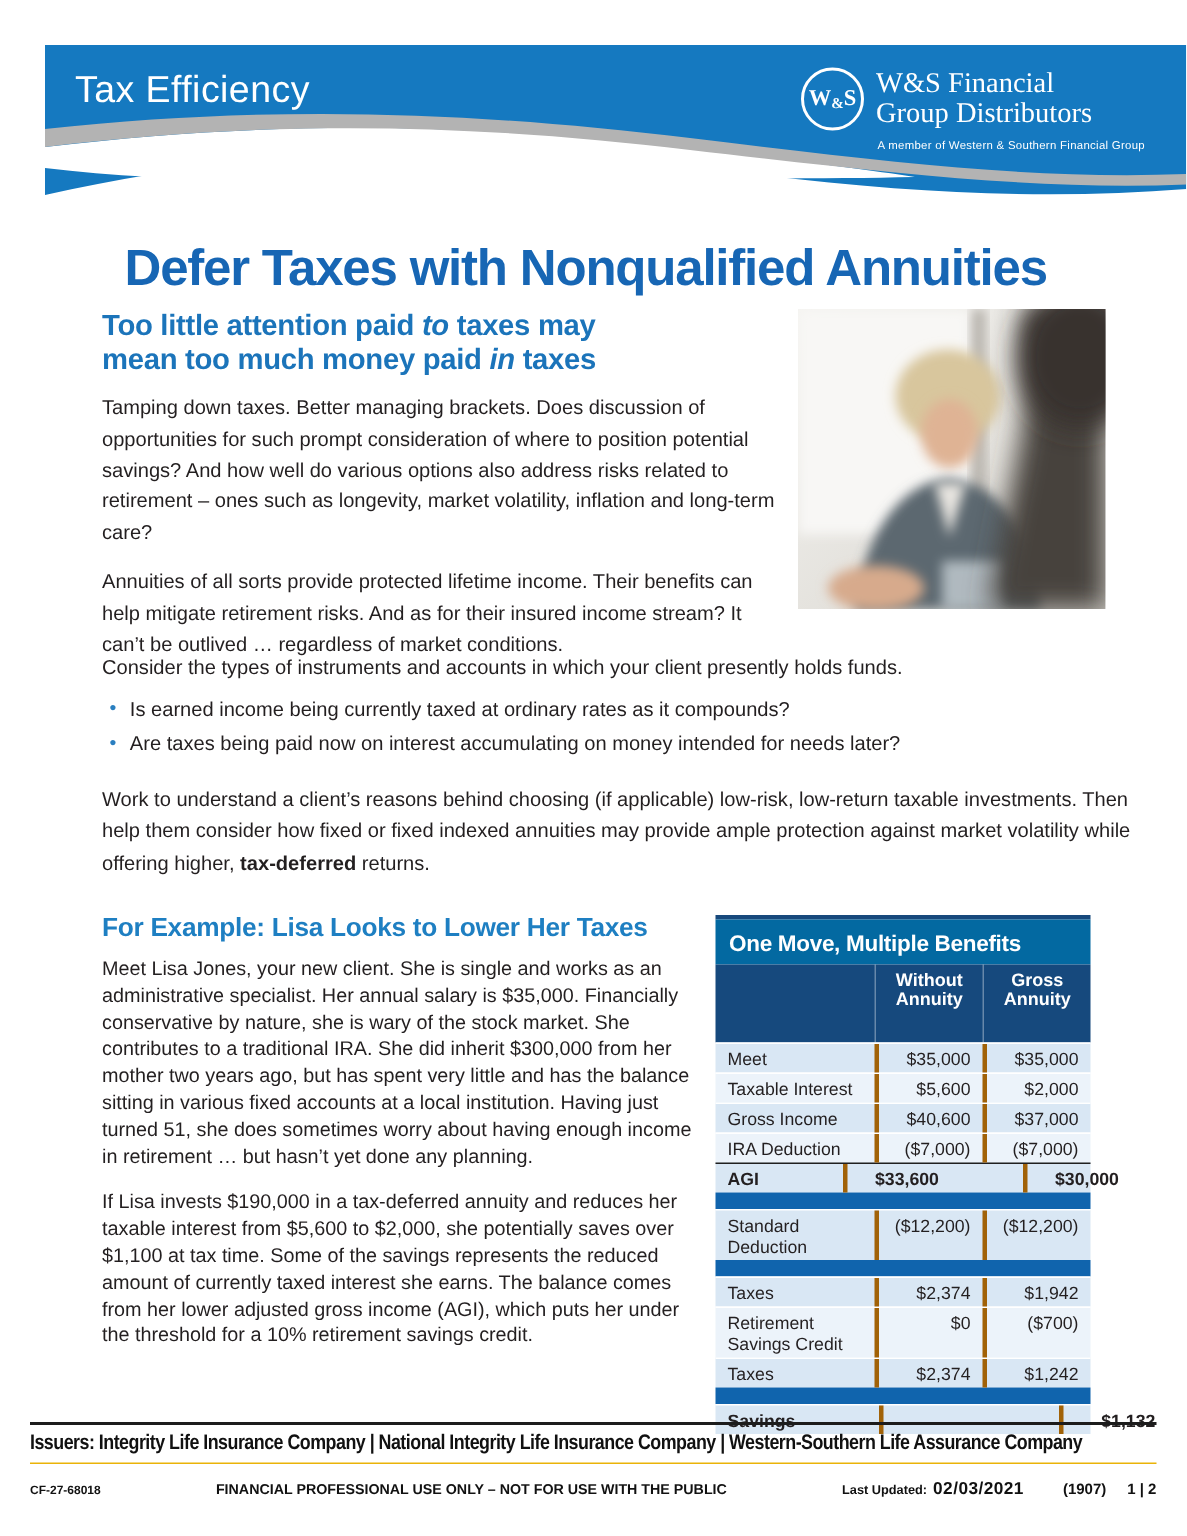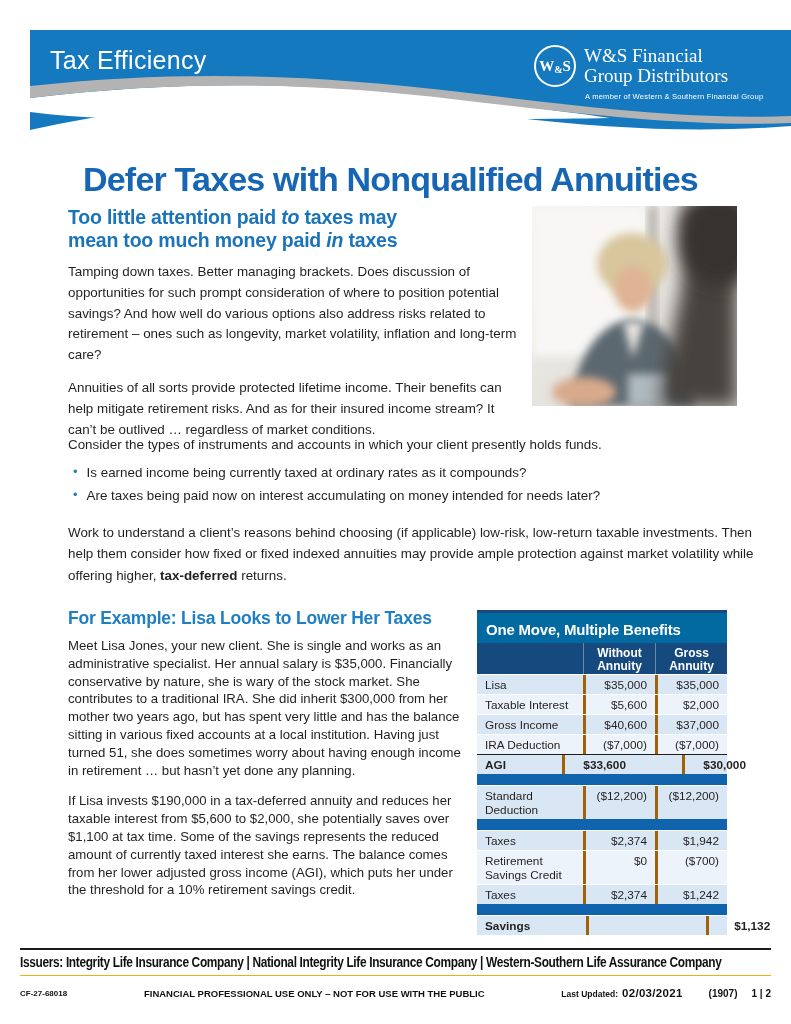--- a/index.html
+++ b/index.html
@@ -44,21 +44,21 @@
   .work { margin:15px 0 0; font-size:13.4px; line-height:21.4px; }
 
   .example { position:absolute; left:68px; top:608px; width:405px; }
   .example p { margin:8px 0 0; font-size:13.2px; line-height:17.8px; }
   .example p + p { margin-top:13px; }
 
   
   .benefits-table { position:absolute; left:477px; top:610px; width:250px; border-top:3px solid #17497c; }
   .t-title { background:#0369a1; color:#fff; font-weight:bold; font-size:15px; padding:8px 9px 5px; letter-spacing:-0.2px; }
   .t-head { display:grid; grid-template-columns:1fr 72px 72px; background:#16497d; color:#fff; }
-  .t-head .hcell { text-align:center; font-weight:bold; font-size:12px; line-height:13px; padding:4px 2px 1px; }
+  .t-head .hcell { text-align:center; font-weight:bold; font-size:12px; line-height:13px; padding:4px 2px 22px; }
   .t-head .hcell + .hcell { border-left:1px solid rgba(255,255,255,.35); }
   .t-row { display:grid; grid-template-columns:1fr 72px 72px; font-size:11.8px; line-height:14px; border-top:1px solid #fff; }
   .t-row > div { padding:2.5px 8px; }
   .t-val { text-align:right; border-left:3px solid #a16207; }
   .t-row.a { background:#d9e7f4; }
   .t-row.b { background:#ecf3fa; }
   .t-row.bold { font-weight:bold;gap:48px; }
   .t-row.rule { border-top:1px solid #1f1f1f; }
   .t-sep { height:11px; background:#1064ad; }
 
@@ -160,21 +160,21 @@
 
   <div class="benefits-table">
     <div class="t-title">One Move, Multiple Benefits</div>
     <div class="t-head">
       <div class="hcell"></div>
       <div class="hcell"><span>Without</span><br><span>Annuity</span></div>
       <div class="hcell"><span>Gross</span><br><span>Annuity</span></div>
     </div>
     <div id="table-body">
         <div class="t-row a">
-          <div class="t-label">Lisa</div>
+          <div class="t-label">Meet</div>
           <div class="t-val">$35,000</div>
           <div class="t-val">$35,000</div>
         </div>
         <div class="t-row b">
           <div class="t-label">Taxable Interest</div>
           <div class="t-val">$5,600</div>
           <div class="t-val">$2,000</div>
         </div>
         <div class="t-row a">
           <div class="t-label">Gross Income</div>

